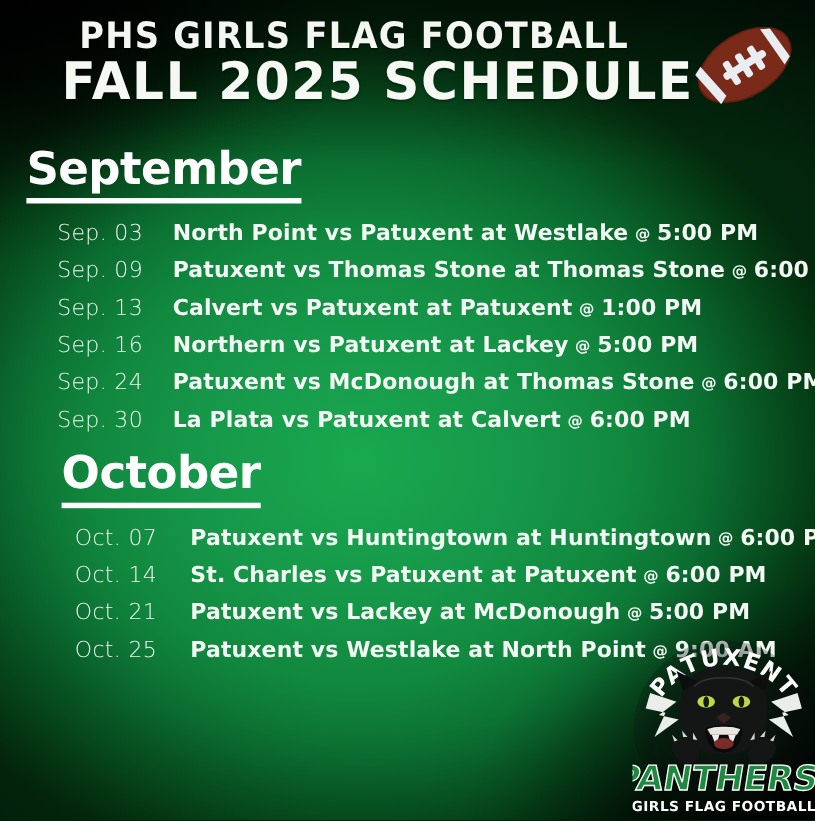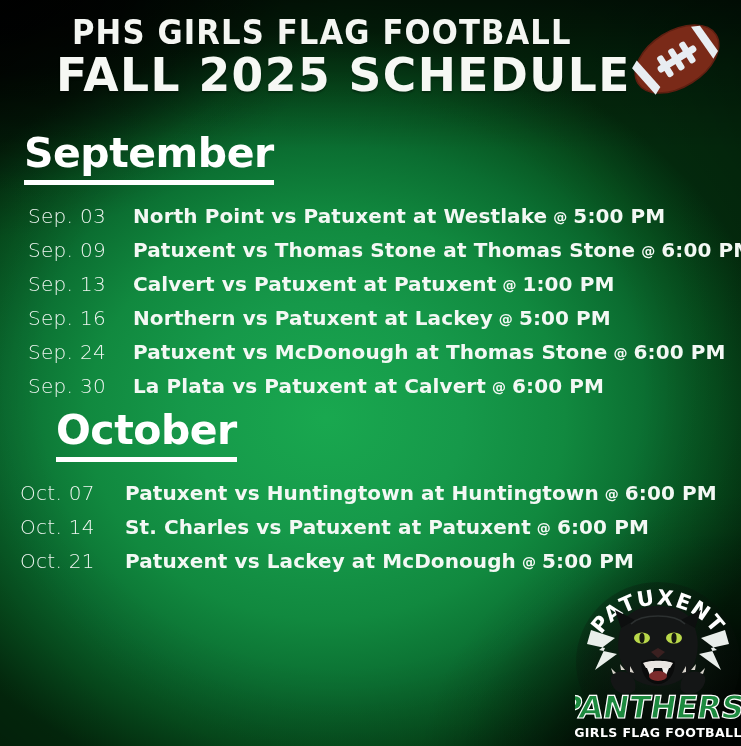--- a/index.html
+++ b/index.html
@@ -130,24 +130,25 @@
     display: inline-block;
     padding-bottom: 6px;
     border-bottom: 5px solid #ffffff;
     letter-spacing: -0.5px;
   }
 
   .rows { margin-top: 14px; }
 
   .game-row {
     display: flex;
-    align-items: center;
+    align-items: flex-start;
     height: 34px;
     color: #f2f7f3;
     white-space: nowrap;
+    margin-left: 24px;
   }
   .game-date {
     width: 105px;
     flex: 0 0 105px;
     font-family: "DejaVu Sans", sans-serif;
     font-weight: 300;
     font-size: 20px;
     letter-spacing: 0.3px;
     color: #eef5f0;
   }
@@ -243,37 +244,41 @@
       </div>
 
     </div>
   </div>
 
   <div class="month-block" style="top:410px;">
     <div style="padding-left:56px;">
       <div class="month-heading">October</div>
     </div>
 
-    <div class="rows" style="padding-left:20px;">
+    <div class="rows" style="padding-left:44px;">
 
       <div class="game-row">
         <span class="game-date">Oct. 07</span>
         <span class="game-text"><span>Patuxent vs Huntingtown  at Huntingtown</span><span class="sep-space"></span><span class="at-sym">@</span><span class="sep-space"></span><span>6:00 PM</span></span>
       </div>
 
       <div class="game-row">
         <span class="game-date">Oct. 14</span>
         <span class="game-text"><span>St. Charles vs Patuxent  at Patuxent</span><span class="sep-space"></span><span class="at-sym">@</span><span class="sep-space"></span><span>6:00 PM</span></span>
       </div>
 
       <div class="game-row">
         <span class="game-date">Oct. 21</span>
         <span class="game-text"><span>Patuxent vs Lackey  at McDonough</span><span class="sep-space"></span><span class="at-sym">@</span><span class="sep-space"></span><span>5:00 PM</span></span>
       </div>
 
+      <div class="game-row">
+        <span class="game-date">Oct. 25</span>
+        <span class="game-text"><span>Patuxent vs Westlake at North Point</span><span class="sep-space"></span><span class="at-sym">@</span><span class="sep-space"></span><span>9:00 AM</span></span>
+      </div>
 
     </div>
   </div>
 
   <svg class="logo" viewBox="0 0 166 168">
     <defs>
       <path id="arcpath" d="M 18,78 A 66,62 0 0 1 148,78" fill="none"></path>
       <radialGradient id="logoglow" cx="50%" cy="46%" r="58%">
         <stop offset="0%" stop-color="#132118"></stop>
         <stop offset="100%" stop-color="#070d09" stop-opacity="0.1"></stop>

